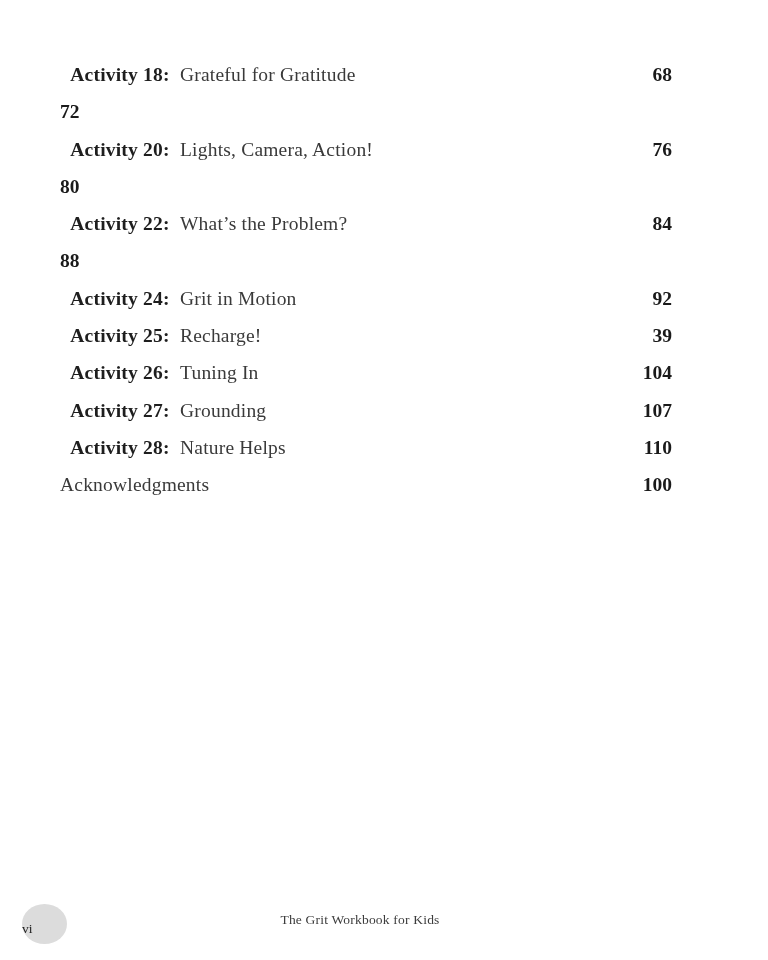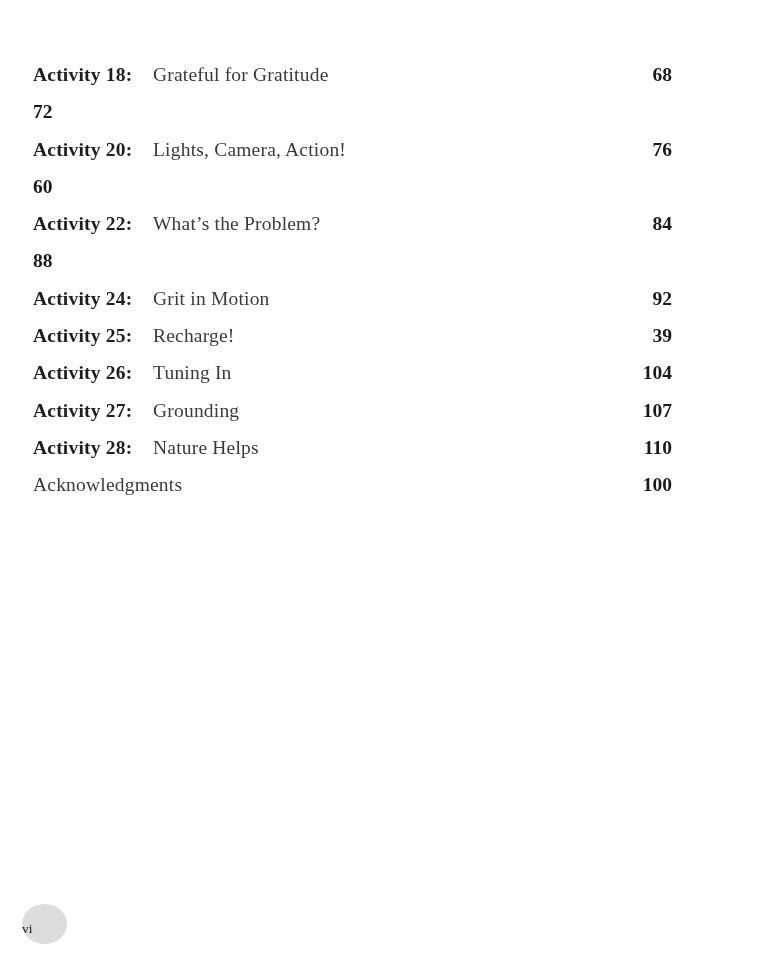--- a/index.html
+++ b/index.html
@@ -18,23 +18,24 @@
     overflow: hidden;
     font-family: "Liberation Serif", "DejaVu Serif", serif;
   }
   .page {
     position: absolute;
     inset: 0;
     background: #ffffff;
   }
   .toc {
     position: absolute;
-    left: 33px;
+    left: 60px;
     right: 96px;
     top: 56px;
+    text-align: center;
   }
   .toc-row {
     display: flex;
     justify-content: space-between;
     align-items: baseline;
     height: 37.3px;
     font-size: 19.5px;
     line-height: 37.3px;
     white-space: nowrap;
   }
@@ -99,21 +100,21 @@
     <div class="toc-row">
       <span class="toc-page">72</span>
     </div>
 
     <div class="toc-row">
       <span class="toc-text"><span class="toc-label">Activity 20:</span><span class="toc-title">Lights, Camera, Action!</span></span>
       <span class="toc-page">76</span>
     </div>
 
     <div class="toc-row">
-      <span class="toc-page">60</span>
+      <span class="toc-page">80</span>
     </div>
 
     <div class="toc-row">
       <span class="toc-text"><span class="toc-label">Activity 22:</span><span class="toc-title">What’s the Problem?</span></span>
       <span class="toc-page">84</span>
     </div>
 
     <div class="toc-row">
       <span class="toc-page">88</span>
     </div>
@@ -147,14 +148,15 @@
     <div class="toc-row">
       <span class="toc-text"><span class="toc-title">Acknowledgments</span></span>
       <span class="toc-page">100</span>
     </div>
   </div>
 
   <div class="page-circle">
     <span>vi</span>
   </div>
 
+  <div class="footer-title">The Grit Workbook for Kids</div>
 
 </div>
 
 </body></html>

